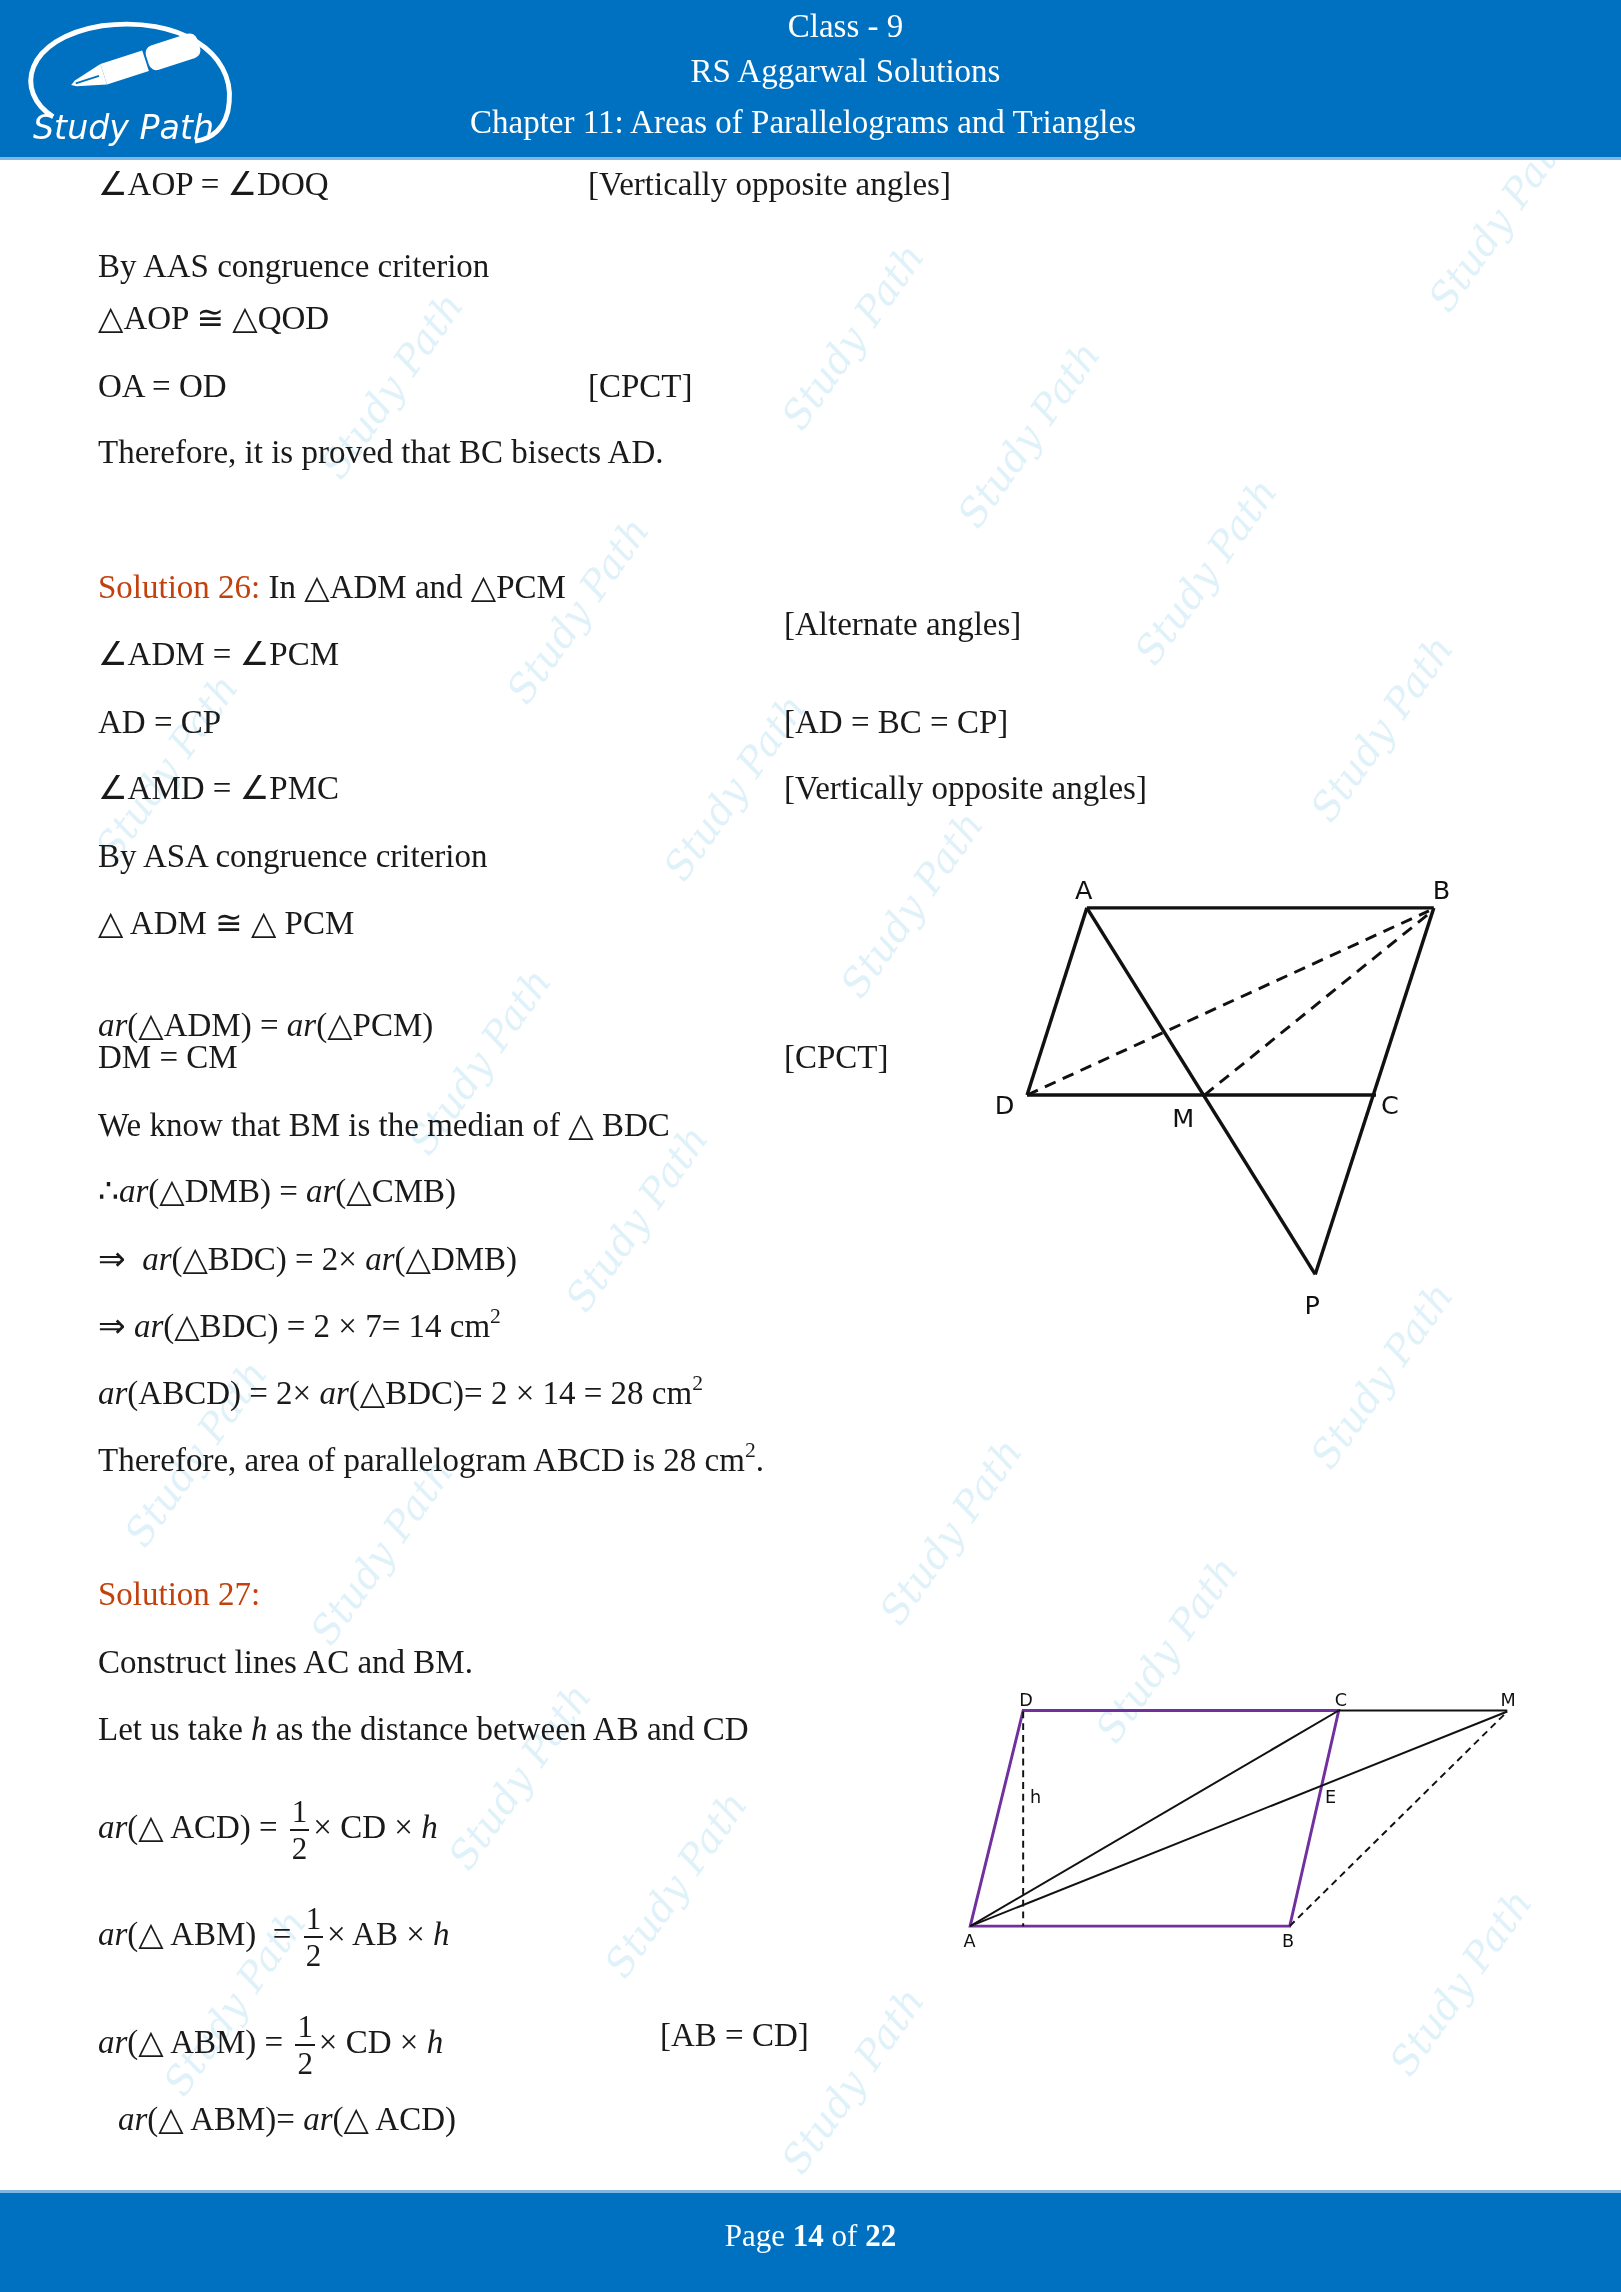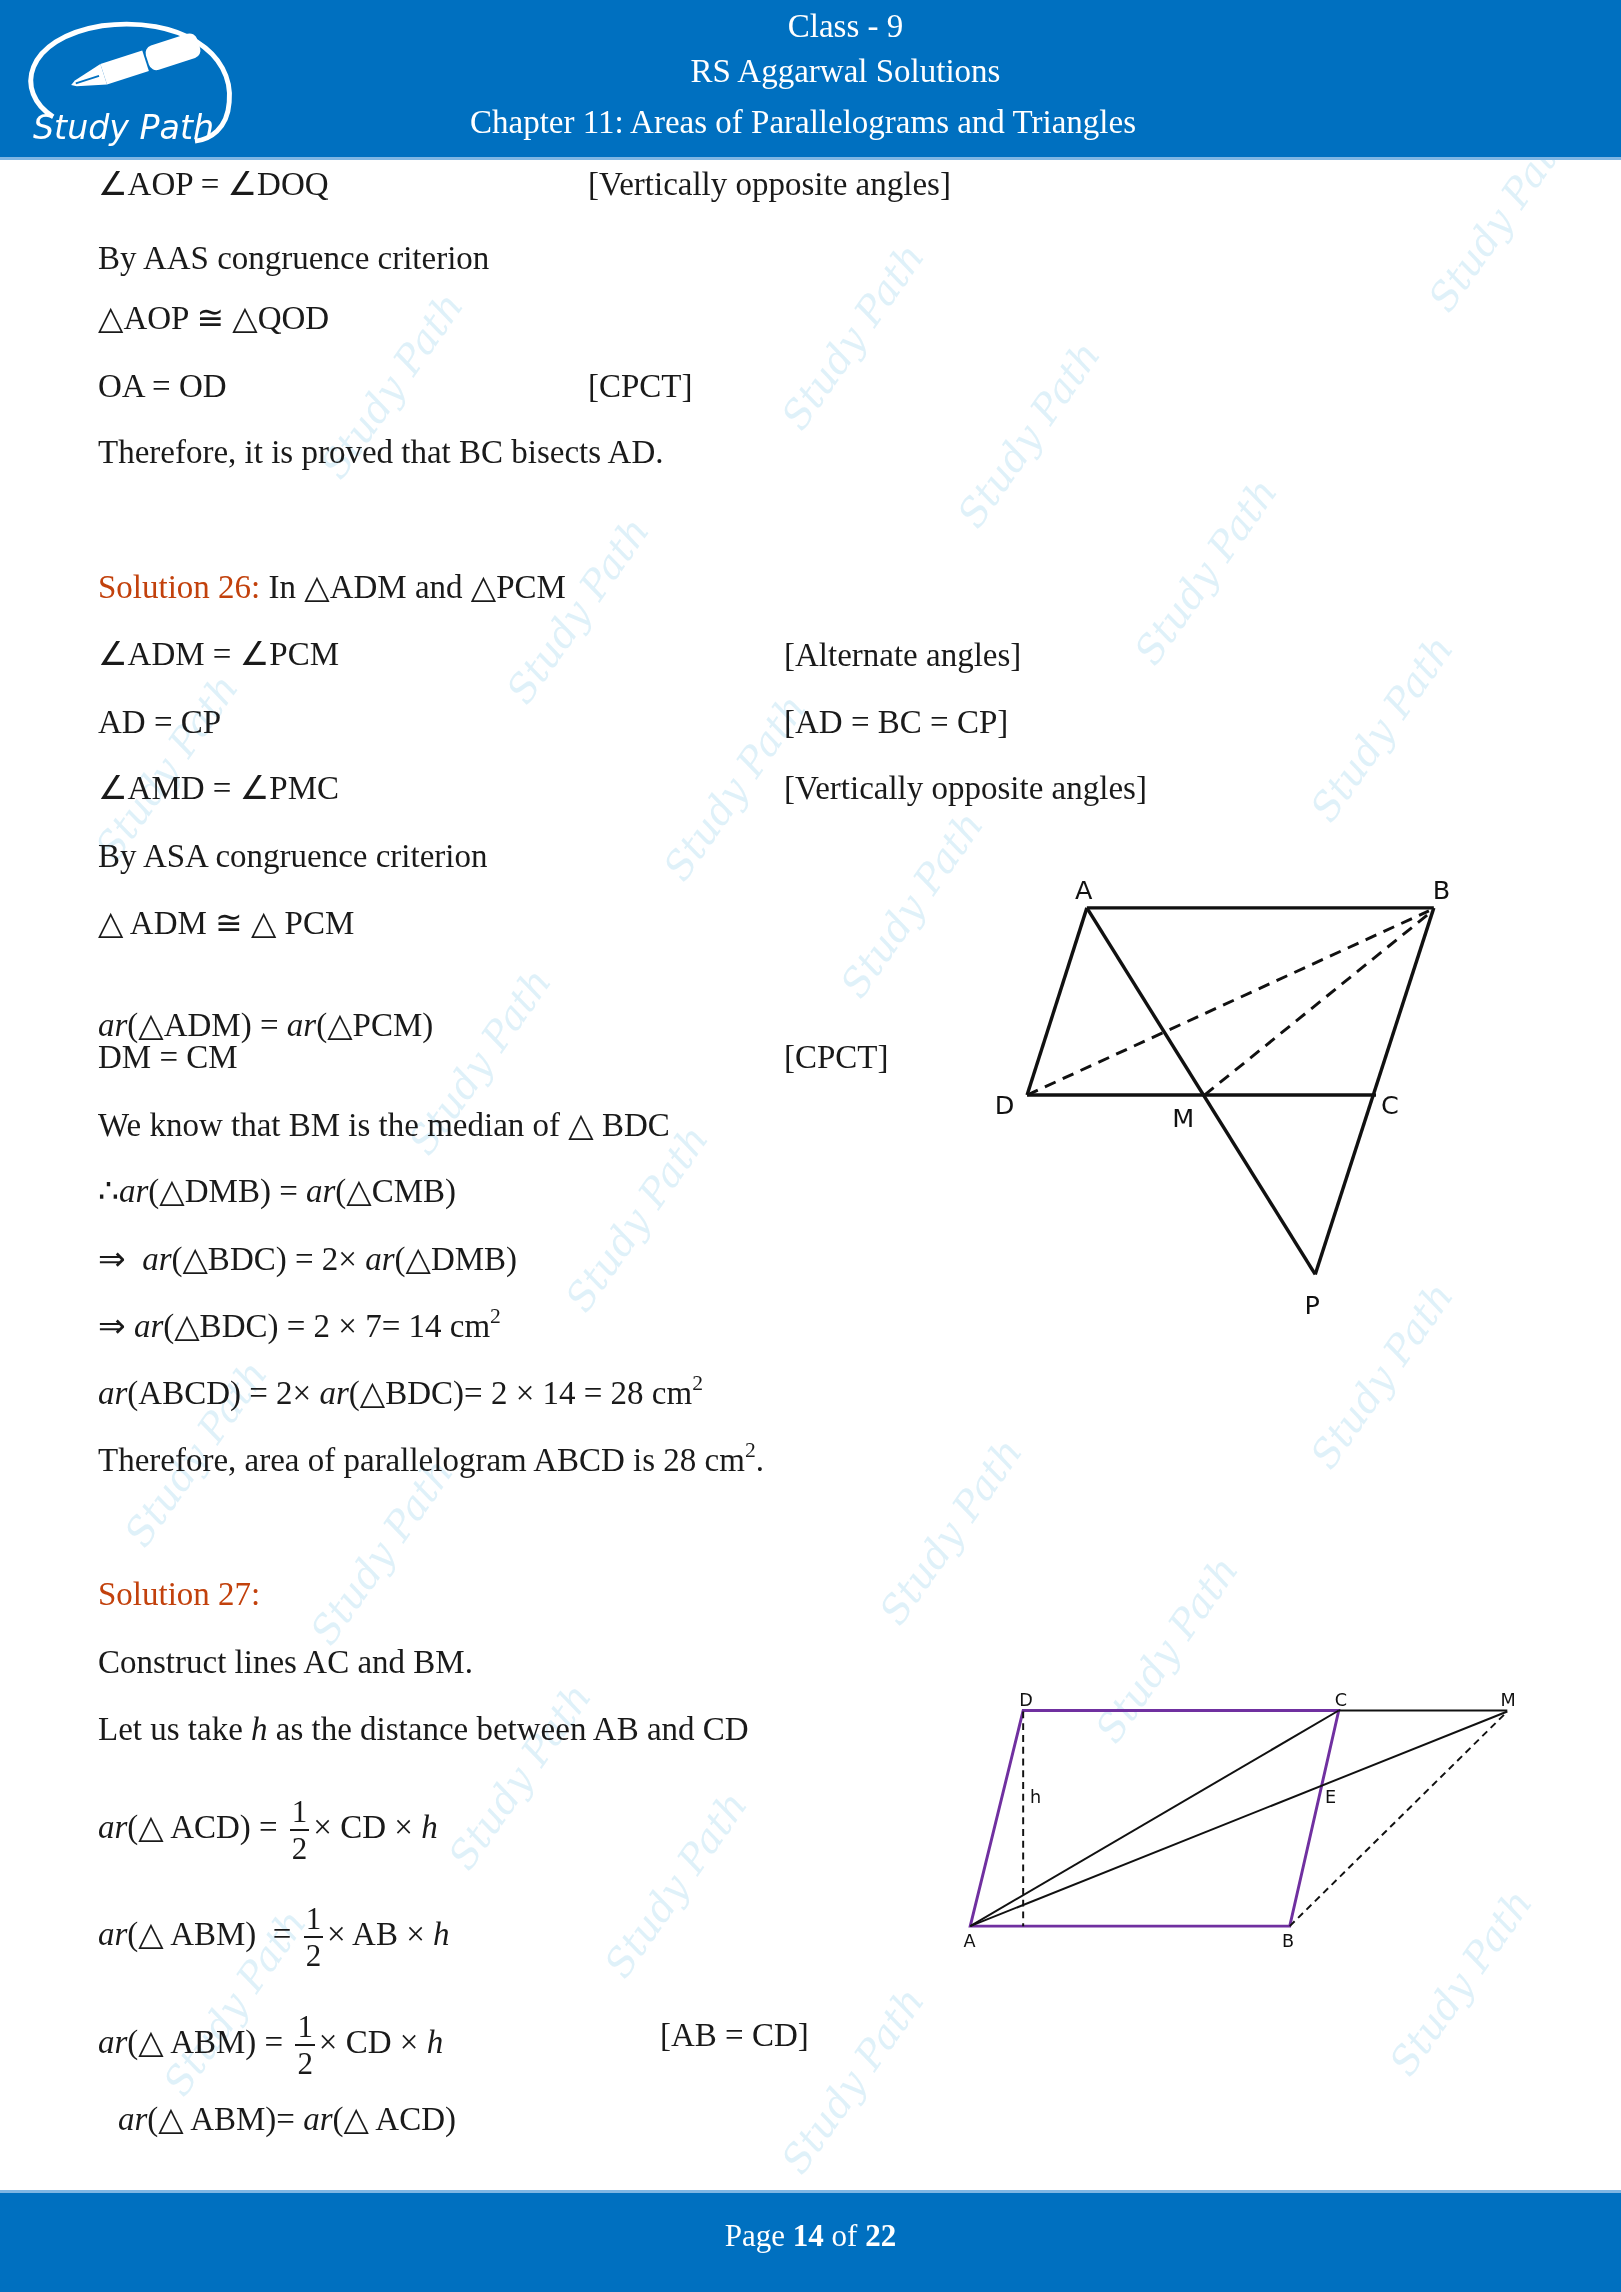--- a/index.html
+++ b/index.html
@@ -68,35 +68,35 @@
   </svg>
   <div class="htitle" style="left:0;width:1621px;text-align:center;top:7.8px;font-size:33px;margin-left:35px;">Class - 9</div>
   <div class="htitle" style="left:0;width:1621px;text-align:center;top:53px;font-size:33px;margin-left:35px;">RS Aggarwal Solutions</div>
   <div class="htitle" style="left:0;width:1621px;text-align:center;top:104px;font-size:33px;margin-left:225px;text-align:left;padding-left:245px;">Chapter 11: Areas of Parallelograms and Triangles</div>
 </div>
 <div class="header-line"></div>
 
 <div>
   <div class="line" style="top:165px;">∠AOP = ∠DOQ</div>
   <div class="reason" style="left:588px;top:165px;">[Vertically opposite angles]</div>
-  <div class="line" style="top:239px;text-align:right;">By AAS congruence criterion</div>
+  <div class="line" style="top:247px;text-align:right;">By AAS congruence criterion</div>
   <div class="line" style="top:299px;">△AOP ≅ △QOD</div>
   <div class="line" style="top:367px;">OA = OD</div>
   <div class="reason" style="left:588px;top:367px;">[CPCT]</div>
   <div class="line" style="top:433px;">Therefore, it is proved that BC bisects AD.</div>
 </div>
 
 <div>
   <div class="line" style="top:568px;">
     <span class="sol">Solution 26:</span>
     <span>In △ADM and △PCM</span>
   </div>
 
   <div class="line" style="top:635px;">∠ADM = ∠PCM</div>
-  <div class="reason" style="left:784px;top:636px;">[Alternate angles]</div>
+  <div class="reason" style="left:784px;top:605px;">[Alternate angles]</div>
 
   <div class="line" style="top:703px;">AD = CP</div>
   <div class="reason" style="left:784px;top:703px;">[AD = BC = CP]</div>
 
   <div class="line" style="top:769px;">∠AMD = ∠PMC</div>
   <div class="reason" style="left:784px;top:769px;">[Vertically opposite angles]</div>
 
   <div class="line" style="top:837px;">By ASA congruence criterion</div>
   <div class="line" style="top:904px;">△ ADM ≅ △ PCM</div>
 

